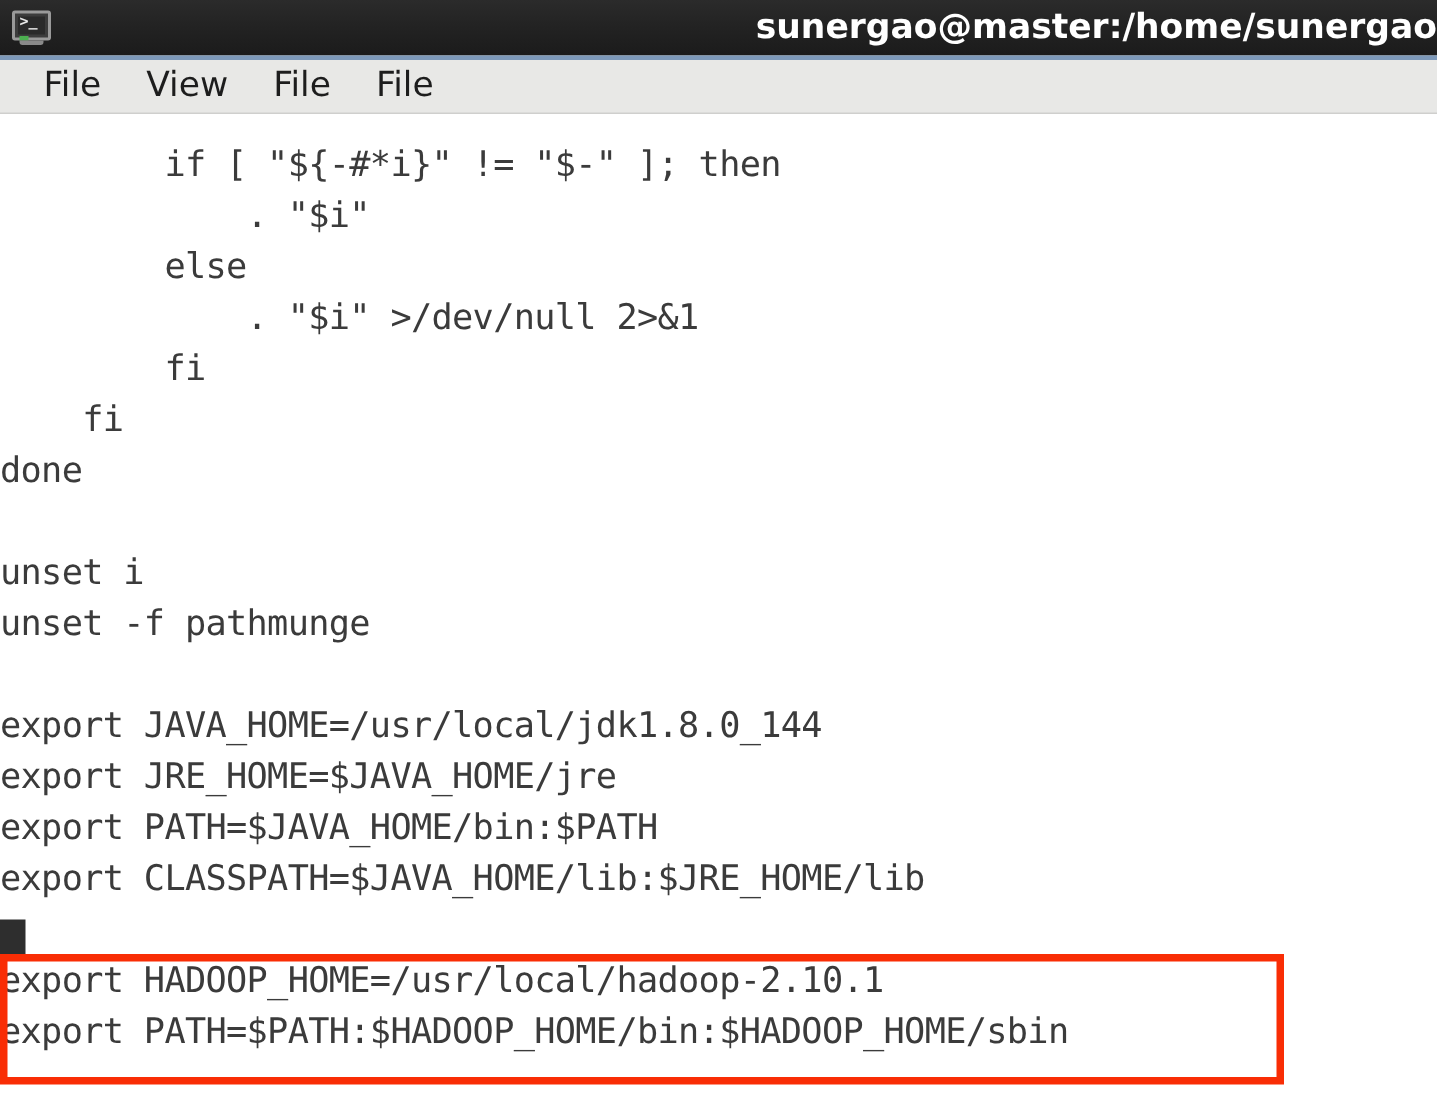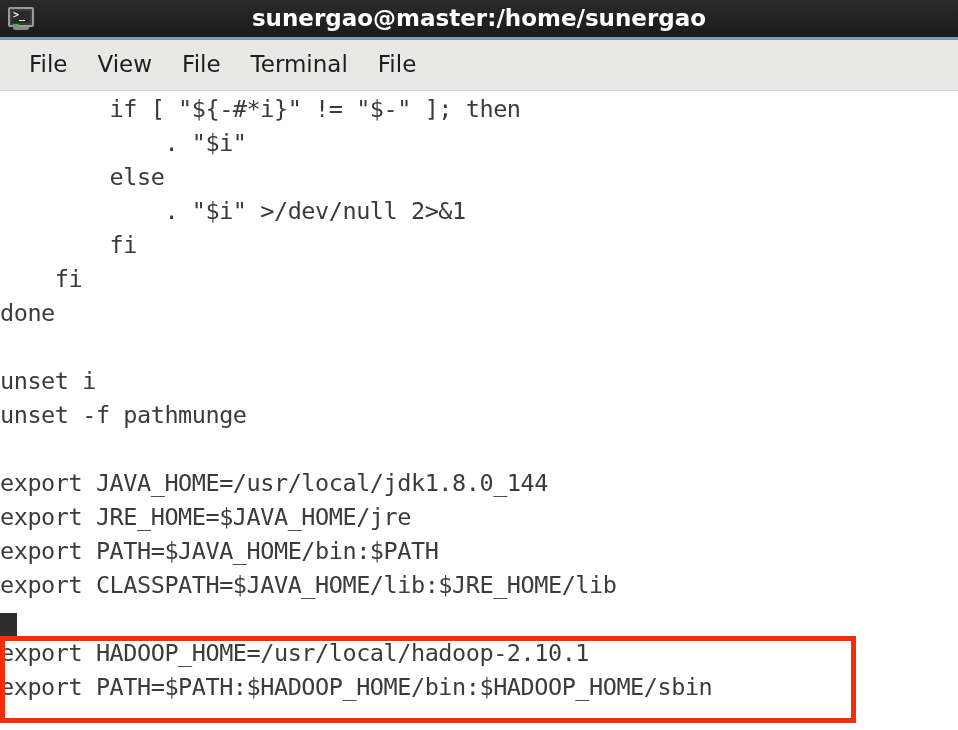--- a/index.html
+++ b/index.html
@@ -70,34 +70,34 @@
     width: 16px; height: 3px;
     background: #8a8a8a;
     border-radius: 0 0 2px 2px;
   }
   .titlebar-title {
     position: absolute;
     left: 0; top: 0;
     width: 958px;
     height: 37px;
     line-height: 37px;
-    text-align: center;
+    text-align: right;
     color: #ffffff;
     font-family: "DejaVu Sans", sans-serif;
     font-size: 23px;
     font-weight: bold;
     letter-spacing: 0px;
     white-space: nowrap;
   }
 
   
   .menubar {
     position: absolute;
     left: 0; top: 40px;
-    width: 958px; height: 51px;
+    width: 958px; height: 36px;
     background: #e8e8e6;
     border-bottom: 1px solid #cfcfcd;
     display: flex;
     align-items: center;
     padding-left: 14px;
   }
   .menu-item {
     font-family: "DejaVu Sans", sans-serif;
     font-size: 23px;
     color: #1d1d1d;
@@ -158,21 +158,20 @@
       </div>
       <div class="term-base"></div>
     </div>
     <div class="titlebar-title">sunergao@master:/home/sunergao</div>
   </div>
 
   <div class="menubar">
     <div class="menu-item">File</div>
     <div class="menu-item">View</div>
     <div class="menu-item">File</div>
-    <div class="menu-item">Terminal</div>
     <div class="menu-item">File</div>
   </div>
 
   <div class="terminal">
     <div class="term-lines" id="term-lines"><div class="term-line">        if [ "${-#*i}" != "$-" ]; then</div><div class="term-line">            . "$i"</div><div class="term-line">        else</div><div class="term-line">            . "$i" &gt;/dev/null 2&gt;&amp;1</div><div class="term-line">        fi</div><div class="term-line">    fi</div><div class="term-line">done</div><div class="term-line"></div><div class="term-line">unset i</div><div class="term-line">unset -f pathmunge</div><div class="term-line"></div><div class="term-line">export JAVA_HOME=/usr/local/jdk1.8.0_144</div><div class="term-line">export JRE_HOME=$JAVA_HOME/jre</div><div class="term-line">export PATH=$JAVA_HOME/bin:$PATH</div><div class="term-line">export CLASSPATH=$JAVA_HOME/lib:$JRE_HOME/lib</div><div class="term-line"></div><div class="term-line">export HADOOP_HOME=/usr/local/hadoop-2.10.1</div><div class="term-line">export PATH=$PATH:$HADOOP_HOME/bin:$HADOOP_HOME/sbin</div></div>
     <div class="cursor-block" style="top: 521px;"></div>
     <div class="highlight-box" style="top: 544px; height: 87px; border-color: rgb(249, 45, 5);"></div>
   </div>
 
 </div>

